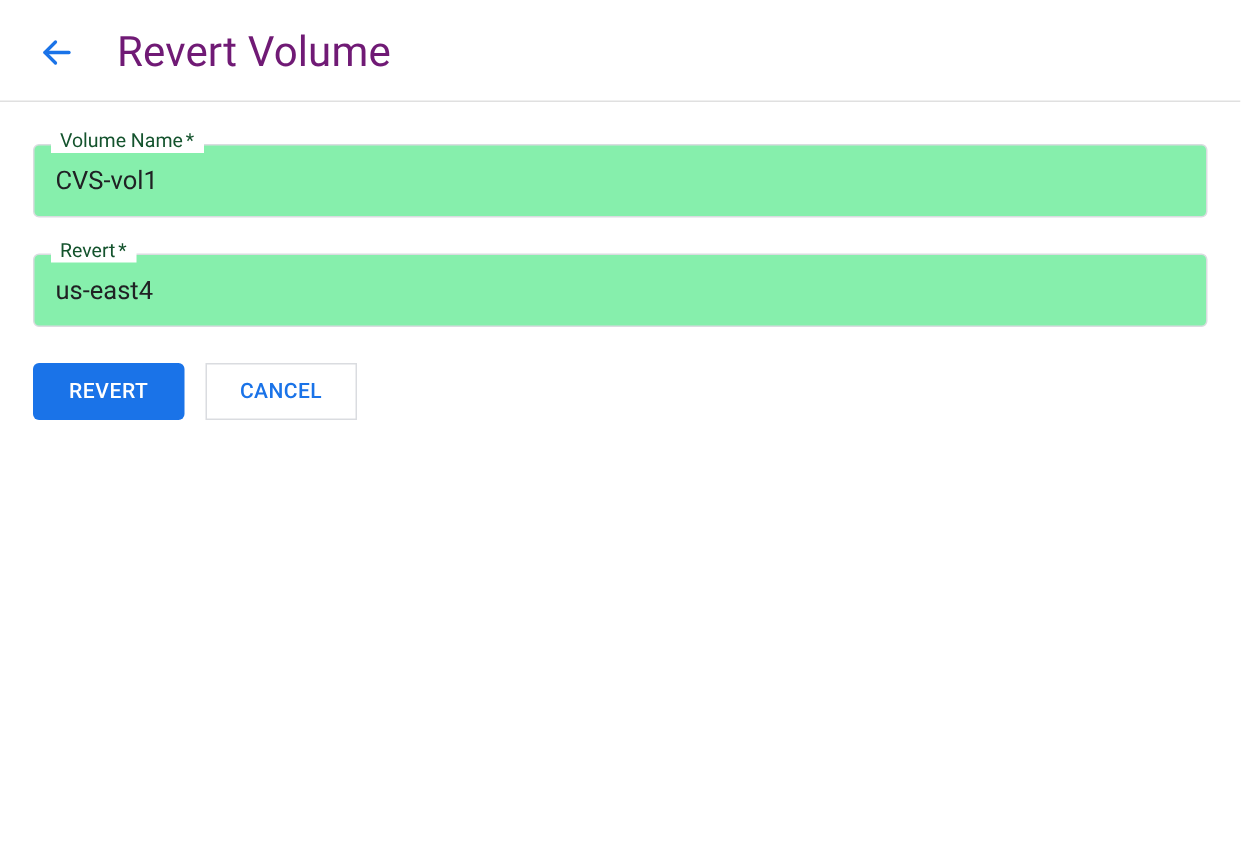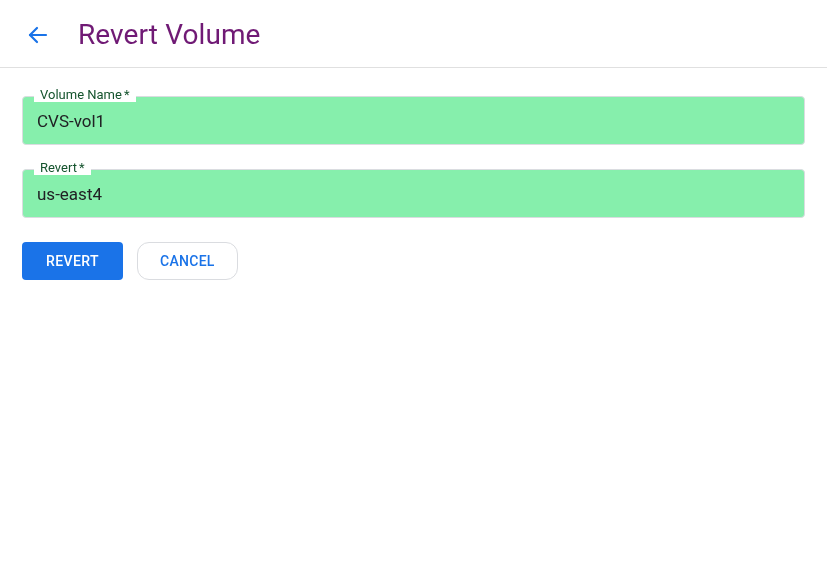--- a/index.html
+++ b/index.html
@@ -84,21 +84,21 @@
       font-size: 14px;
       font-weight: 500;
       letter-spacing: 0.4px;
       cursor: pointer;
       font-family: inherit;
     }
     .btn-secondary {
       background: #ffffff;
       color: #1a73e8;
       border: 1px solid #dadce0;
-      border-radius: 12px;
+      border-radius: 0;
       padding: 10px 22px;
       font-size: 14px;
       font-weight: 500;
       letter-spacing: 0.3px;
       cursor: pointer;
       font-family: inherit;
     }
   </style>
 </head>
 <body>

